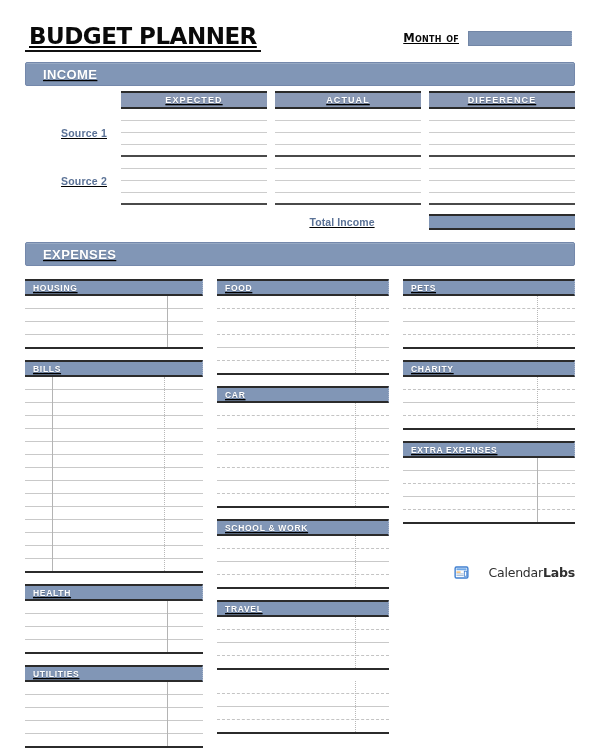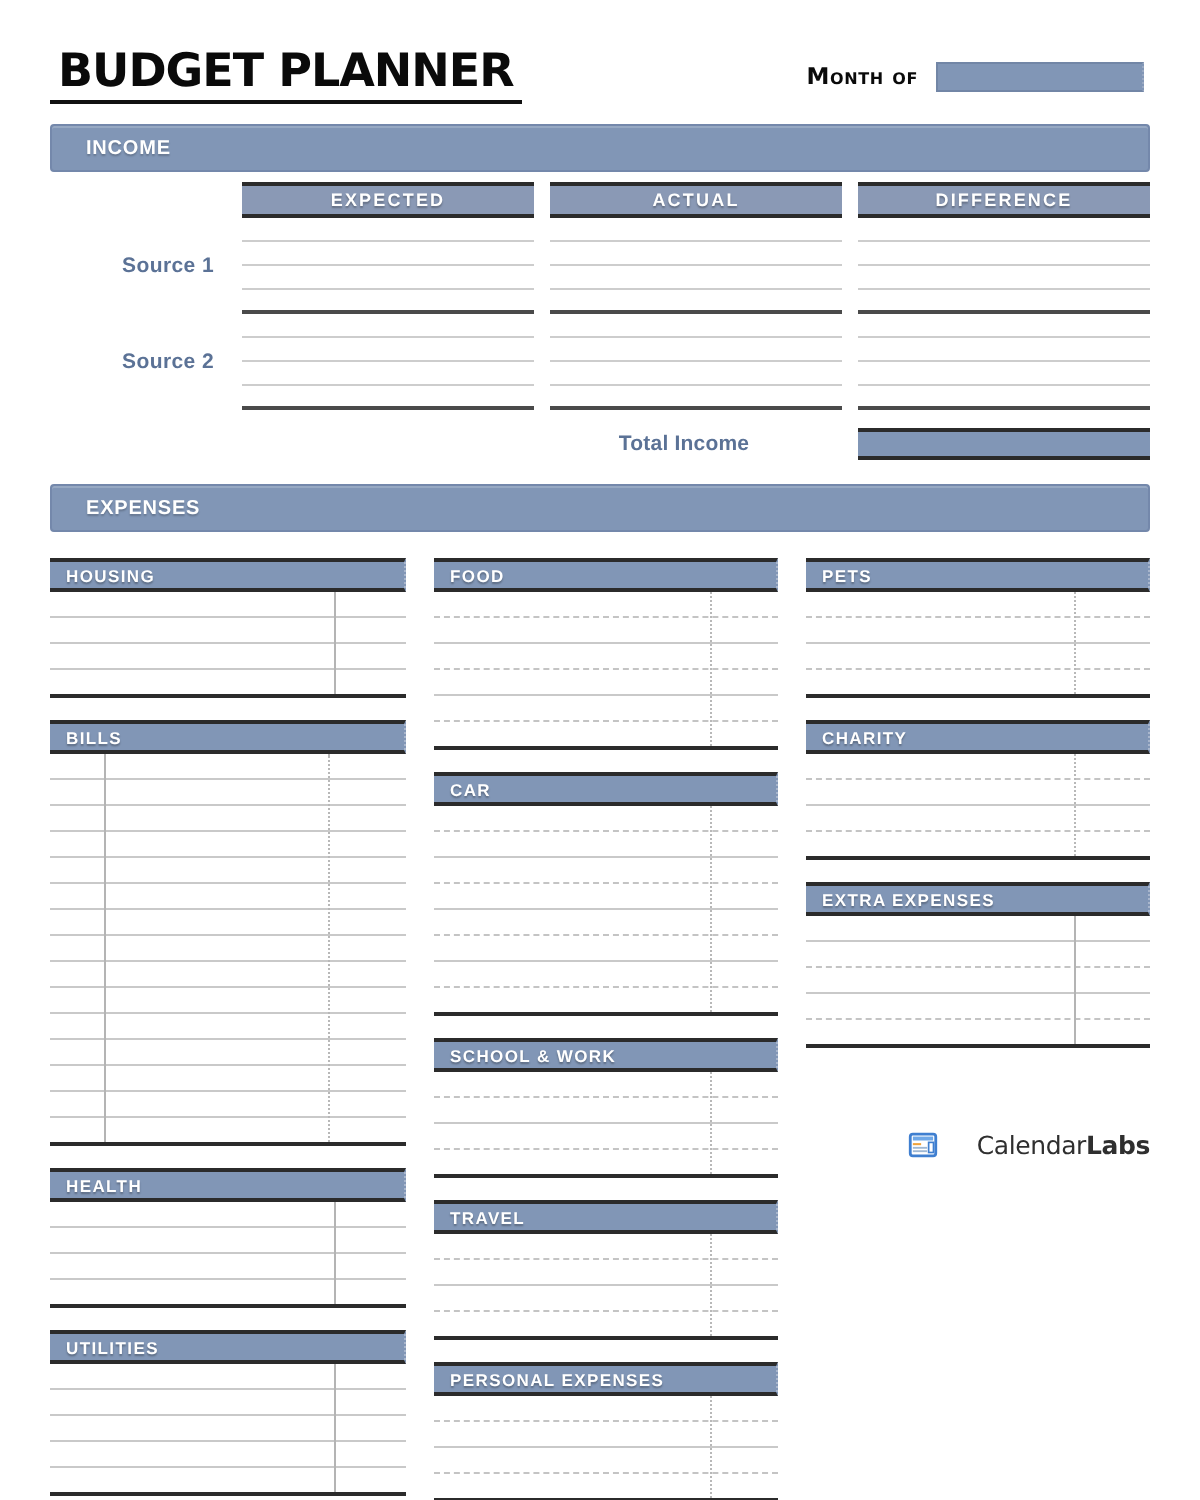--- a/index.html
+++ b/index.html
@@ -14,20 +14,21 @@
     color: #000;
     overflow: hidden;
     position: relative;
   }
   .page {
     width: 600px;
     height: 590px;
     position: relative;
     box-sizing: border-box;
     padding: 0 25px;
+    text-decoration: underline;
   }
 
   
   .header {
     height: 62px;
     display: flex;
     align-items: center;
     padding-top: 14px;
     box-sizing: border-box;
   }
@@ -72,21 +73,21 @@
     background: #8196b6;
     border: 1px solid #7488ab;
     border-radius: 2px;
     display: flex;
     align-items: center;
     box-shadow: inset 0 1px 0 rgba(255,255,255,0.18);
   }
   .banner-label {
     color: #ffffff;
     font-weight: bold;
-    font-size: 10px;
+    font-size: 13px;
     letter-spacing: 0.4px;
     padding-left: 17px;
     text-shadow: 0 1px 1px rgba(0,0,0,0.22);
   }
 
   
   .income {
     padding-top: 5px;
   }
   .income-grid {
@@ -455,23 +456,20 @@
           <div class="lines">
             <div class="vline dotted" style="left:80%"></div>
             <div class="row dot"></div>
             <div class="row"></div>
             <div class="row dot"></div>
             <div class="row"></div>
           </div>
         </div>
 
         <div class="block">
-          <div class="blk-head">
-              <span>PERSONAL EXPENSES</span>
-            </div>
           <div class="lines">
             <div class="vline dotted" style="left:80%"></div>
             <div class="row dot"></div>
             <div class="row"></div>
             <div class="row dot"></div>
             <div class="row"></div>
 
           </div>
         </div>
 

